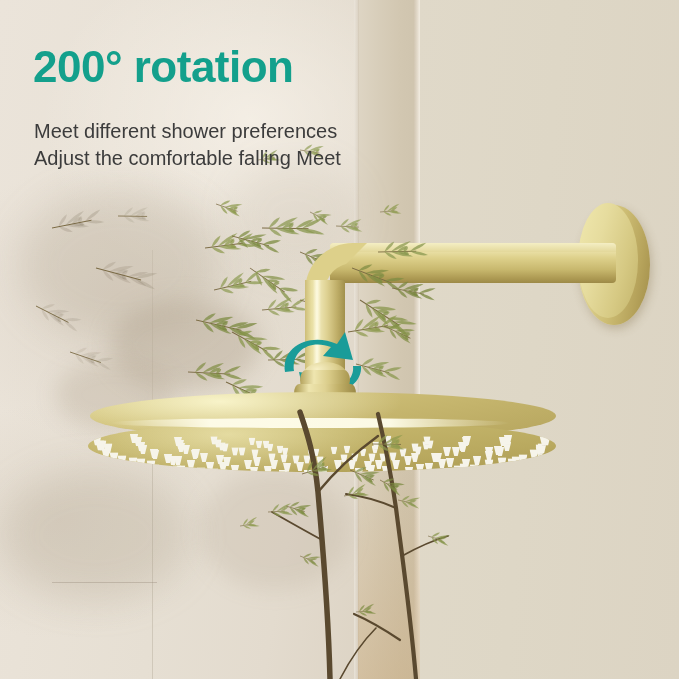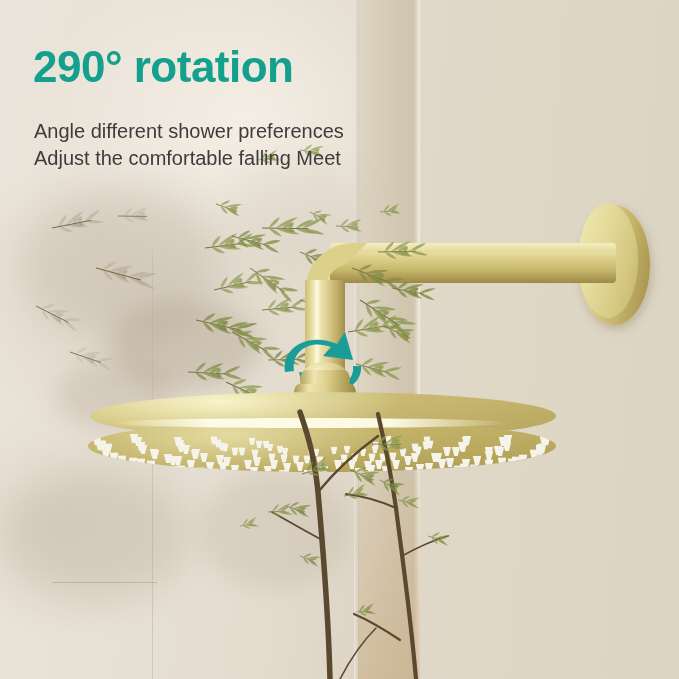--- a/index.html
+++ b/index.html
@@ -896,19 +896,19 @@
         <path d="M0 0 L20 2.4" stroke="#7a6a43" stroke-width="0.9" fill="none"></path>
         <path d="M0 0 Q8.25 3 15 0 Q8.25 -3.4 0 0 Z" transform="translate(5,0.6) rotate(-38)" fill="#8d9a4e" opacity="0.72"></path>
         <path d="M0 0 Q8.25 -3 15 0 Q8.25 3.4 0 0 Z" transform="translate(5,0.6) rotate(38)" fill="#8d9a4e" opacity="0.72"></path>
         <path d="M0 0 Q13.15874081173972 3 23.924983294072216 0 Q13.15874081173972 -3.4 0 0 Z" transform="translate(10,1.2) rotate(-19.94184674480171)" fill="#8d9a4e" opacity="0.73"></path>
         <path d="M0 0 Q13.15874081173972 -3 23.924983294072216 0 Q13.15874081173972 3.4 0 0 Z" transform="translate(10,1.2) rotate(19.94184674480171)" fill="#8d9a4e" opacity="0.73"></path>
         <path d="M0 0 Q6.9850715449671865 3 12.70013008175852 0 Q6.9850715449671865 -3.4 0 0 Z" transform="translate(15,1.7999999999999998) rotate(-20.116870143911605)" fill="#8d9a4e" opacity="0.74"></path>
         <path d="M0 0 Q6.9850715449671865 -3 12.70013008175852 0 Q6.9850715449671865 3.4 0 0 Z" transform="translate(15,1.7999999999999998) rotate(20.116870143911605)" fill="#8d9a4e" opacity="0.74"></path>
       </g>
     </svg>
 
-  <div class="headline">290° rotation</div>
+  <div class="headline">200° rotation</div>
   <div class="subline">
-    <div>Angle different shower preferences</div>
+    <div>Meet different shower preferences</div>
     <div>Adjust the comfortable falling Meet</div>
   </div>
 
 </div>
 
 </body></html>

